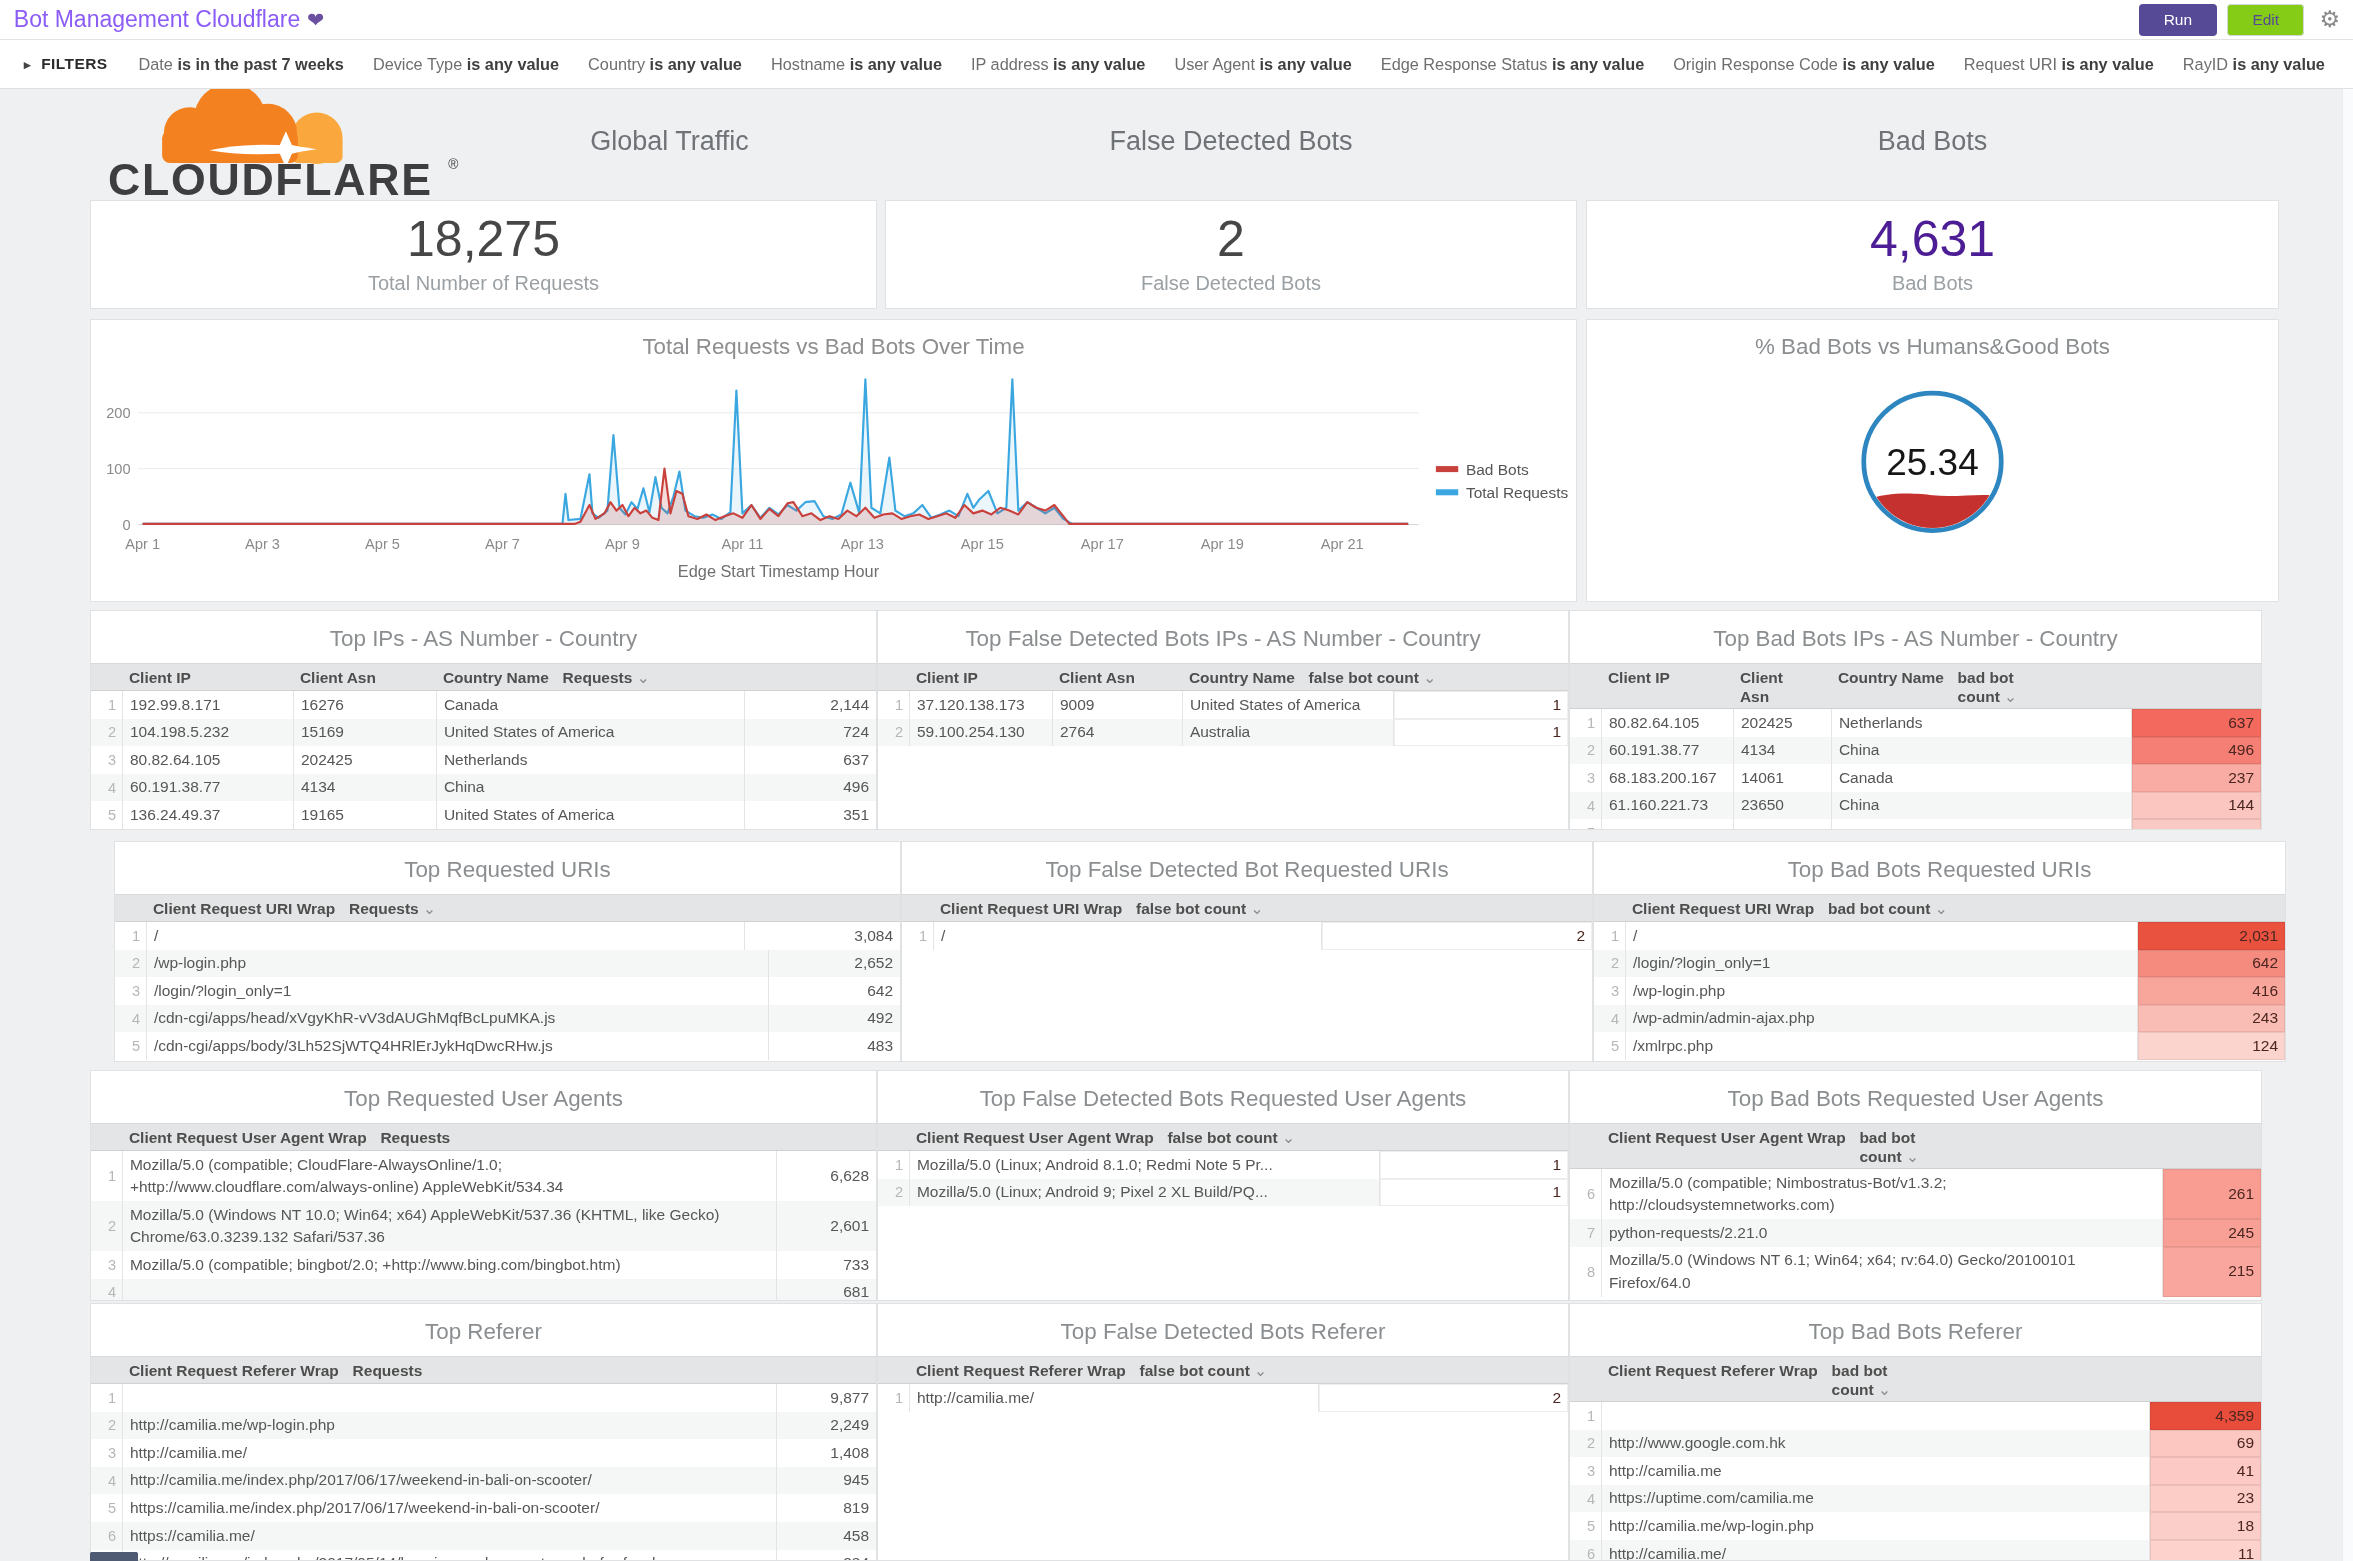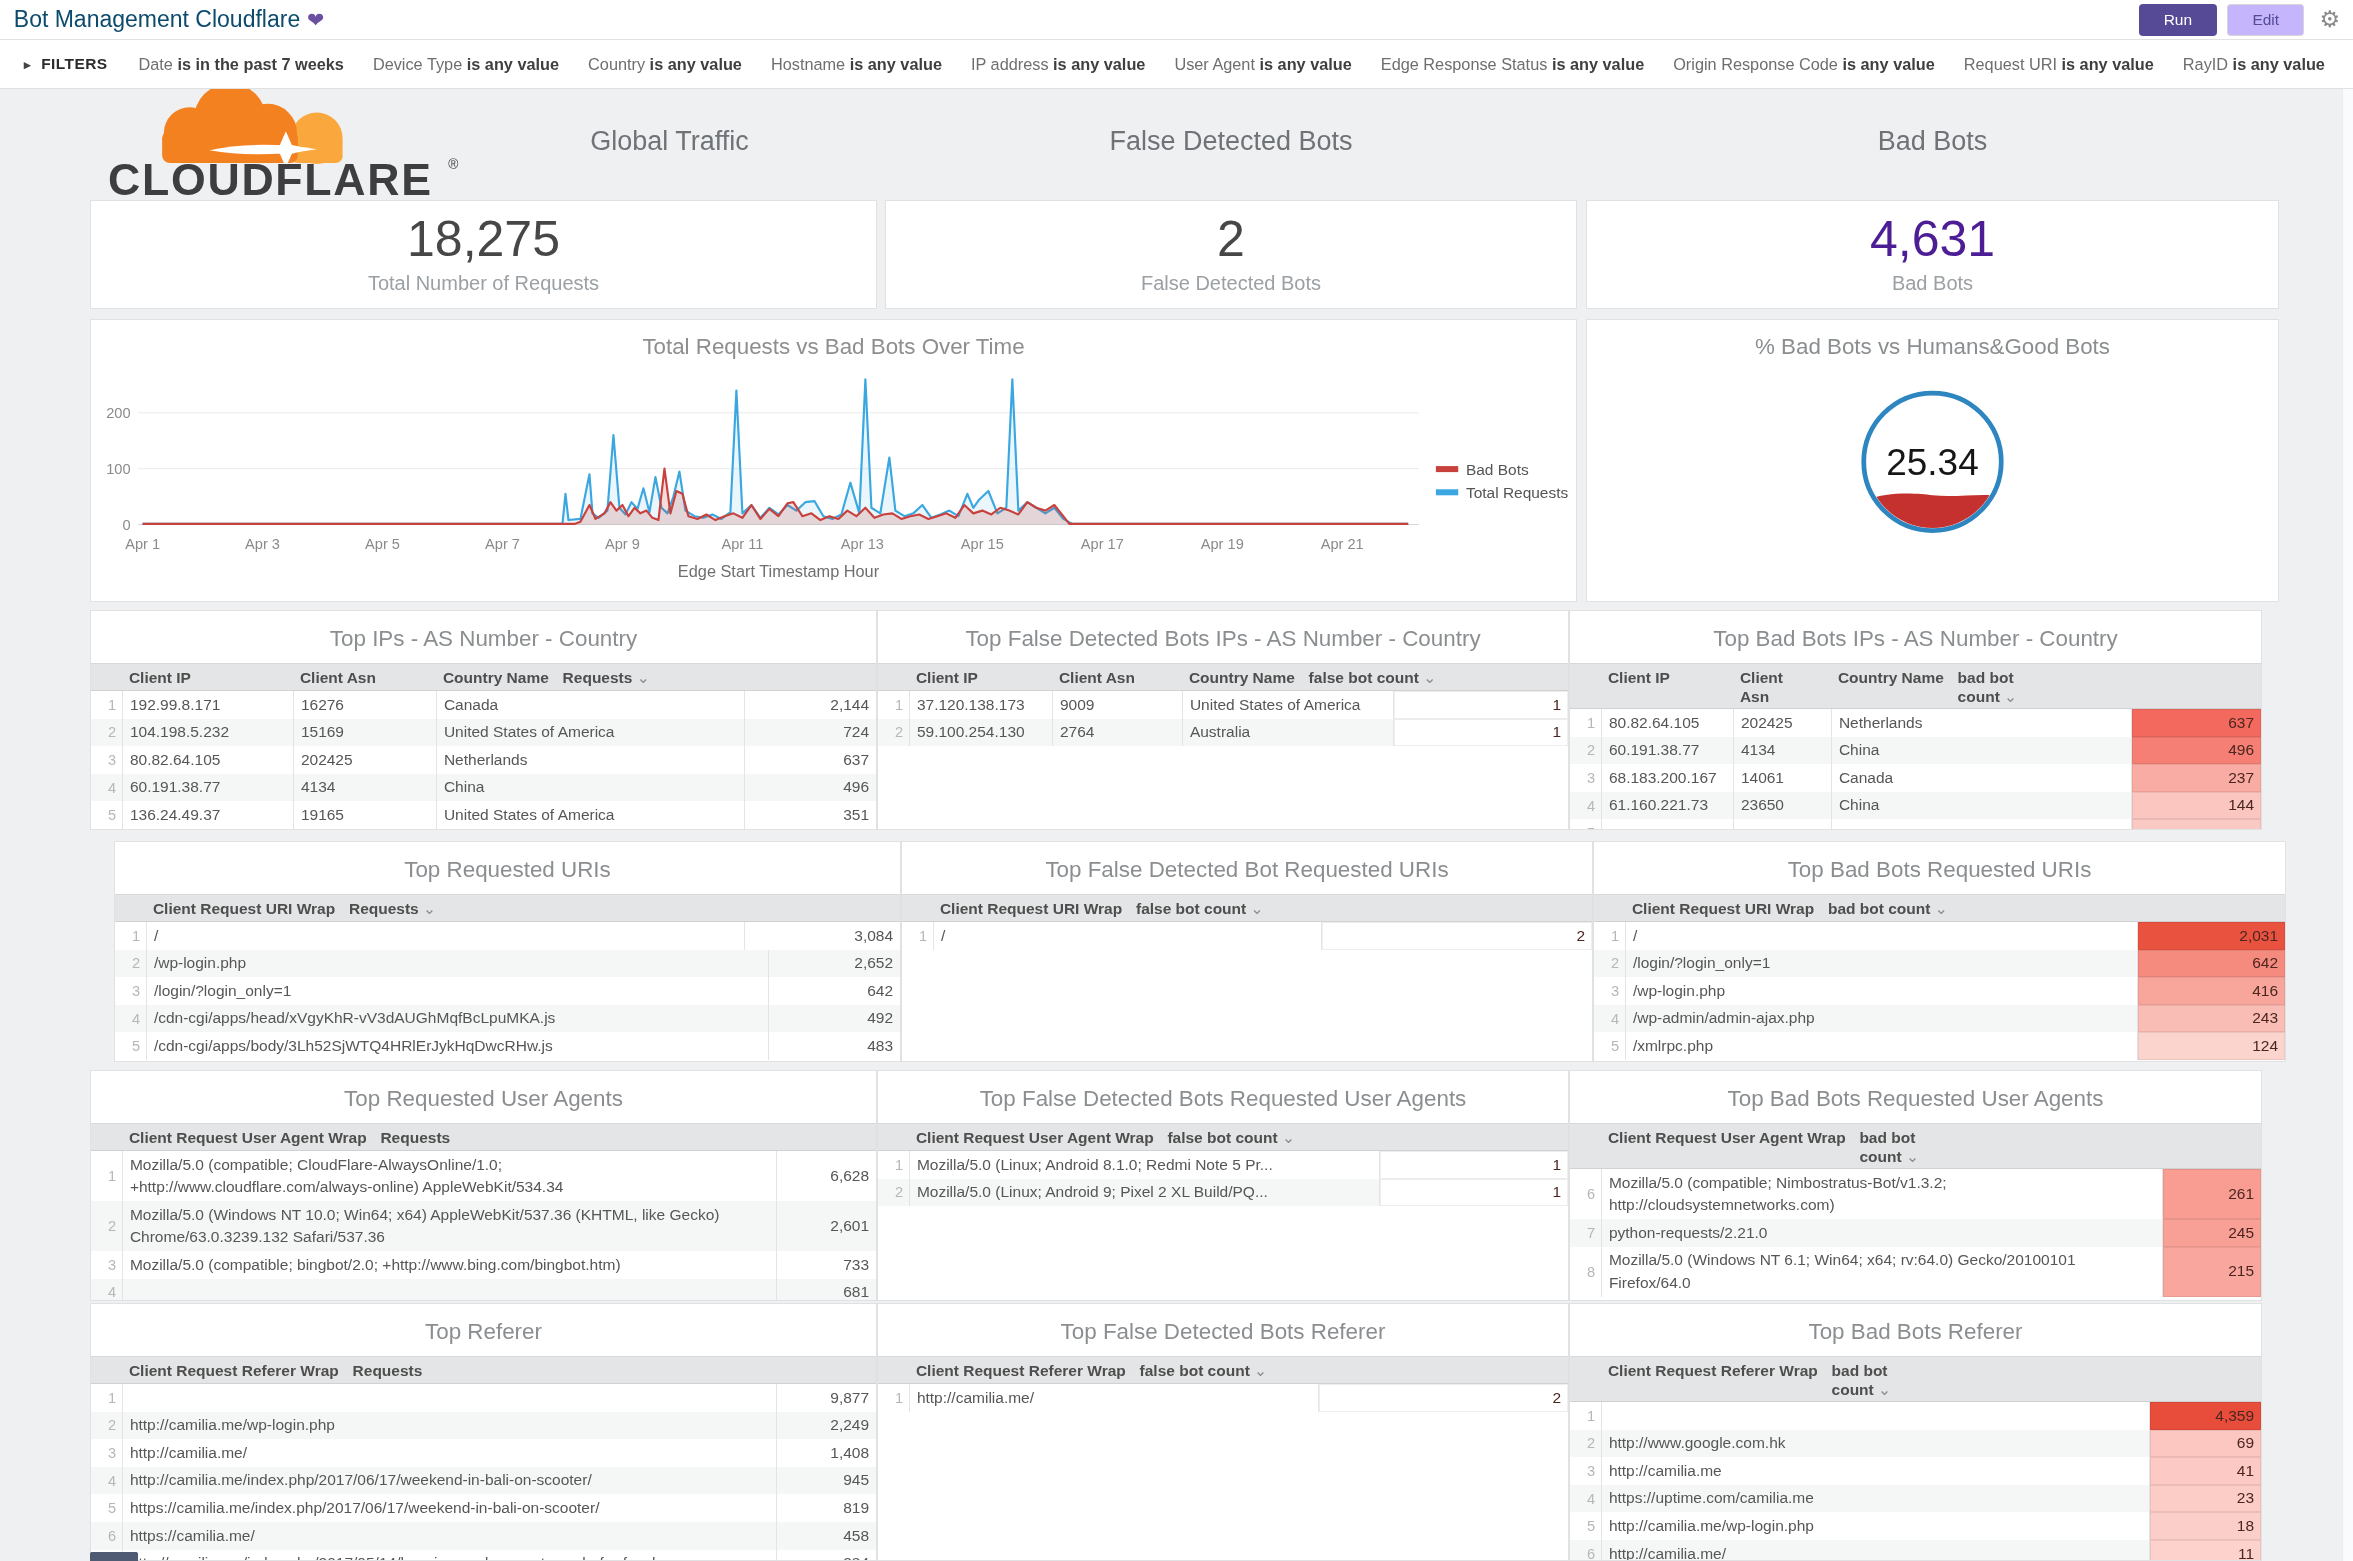--- a/index.html
+++ b/index.html
@@ -2,26 +2,26 @@
 <html style="font-size:13.8px"><head>
 <meta charset="utf-8">
 <style>
   * { box-sizing: border-box; margin: 0; padding: 0; }
   html,body { width: 2354px; height: 1561px; overflow: hidden; }
   body { background: #eef0f1; font-family: "Liberation Sans", sans-serif; position: relative; }
 
   
   .topbar { position: absolute; top: 0; left: 0; right: 0; height: 40px; background: #fff;
             border-bottom: 0.9px solid #e2e2e2; display: flex; align-items: center; padding: 0 13.8px; z-index: 9; }
-  .topbar-title { font-size: 23px; color: #0c4a6e; }
+  .topbar-title { font-size: 23px; color: #8b5cf6; }
   .heart { color: #6b4fa0; font-size: 20.6px; margin-left: 6.9px; }
   .topbar-actions { margin-left: auto; display: flex; align-items: center; gap: 10.3px; }
   .btn { font-size: 15.5px; border-radius: 3.4px; padding: 6px 24px; cursor: pointer; font-family: inherit; }
   .btn-run { background: #564a96; border: 0.9px solid #564a96; color: #fff; }
-  .btn-edit { background: #c4b5fd; border: 0.9px solid #d6d6d6; color: #564a96; }
+  .btn-edit { background: #84cc16; border: 0.9px solid #d6d6d6; color: #564a96; }
   .gear { font-size: 23px; color: #8a8a8a; margin-left: 5.2px; }
 
   
   .filterbar { position: absolute; top: 40px; left: 0; right: 0; height: 49px; background: #fff;
                border-bottom: 0.9px solid #e0e0e0; display: flex; align-items: center;
                padding: 0 24px; gap: 31px; overflow: hidden; white-space: nowrap; z-index: 8; }
   .filters-toggle { display: flex; align-items: center; gap: 10.3px; font-weight: bold;
                     font-size: 15.5px; color: #2b2b2b; letter-spacing: 0.4px; flex: none; }
   .tri { font-size: 13px; color: #444; }
   .filters-list { display: flex; gap: 29px; align-items: center; overflow: hidden; }

